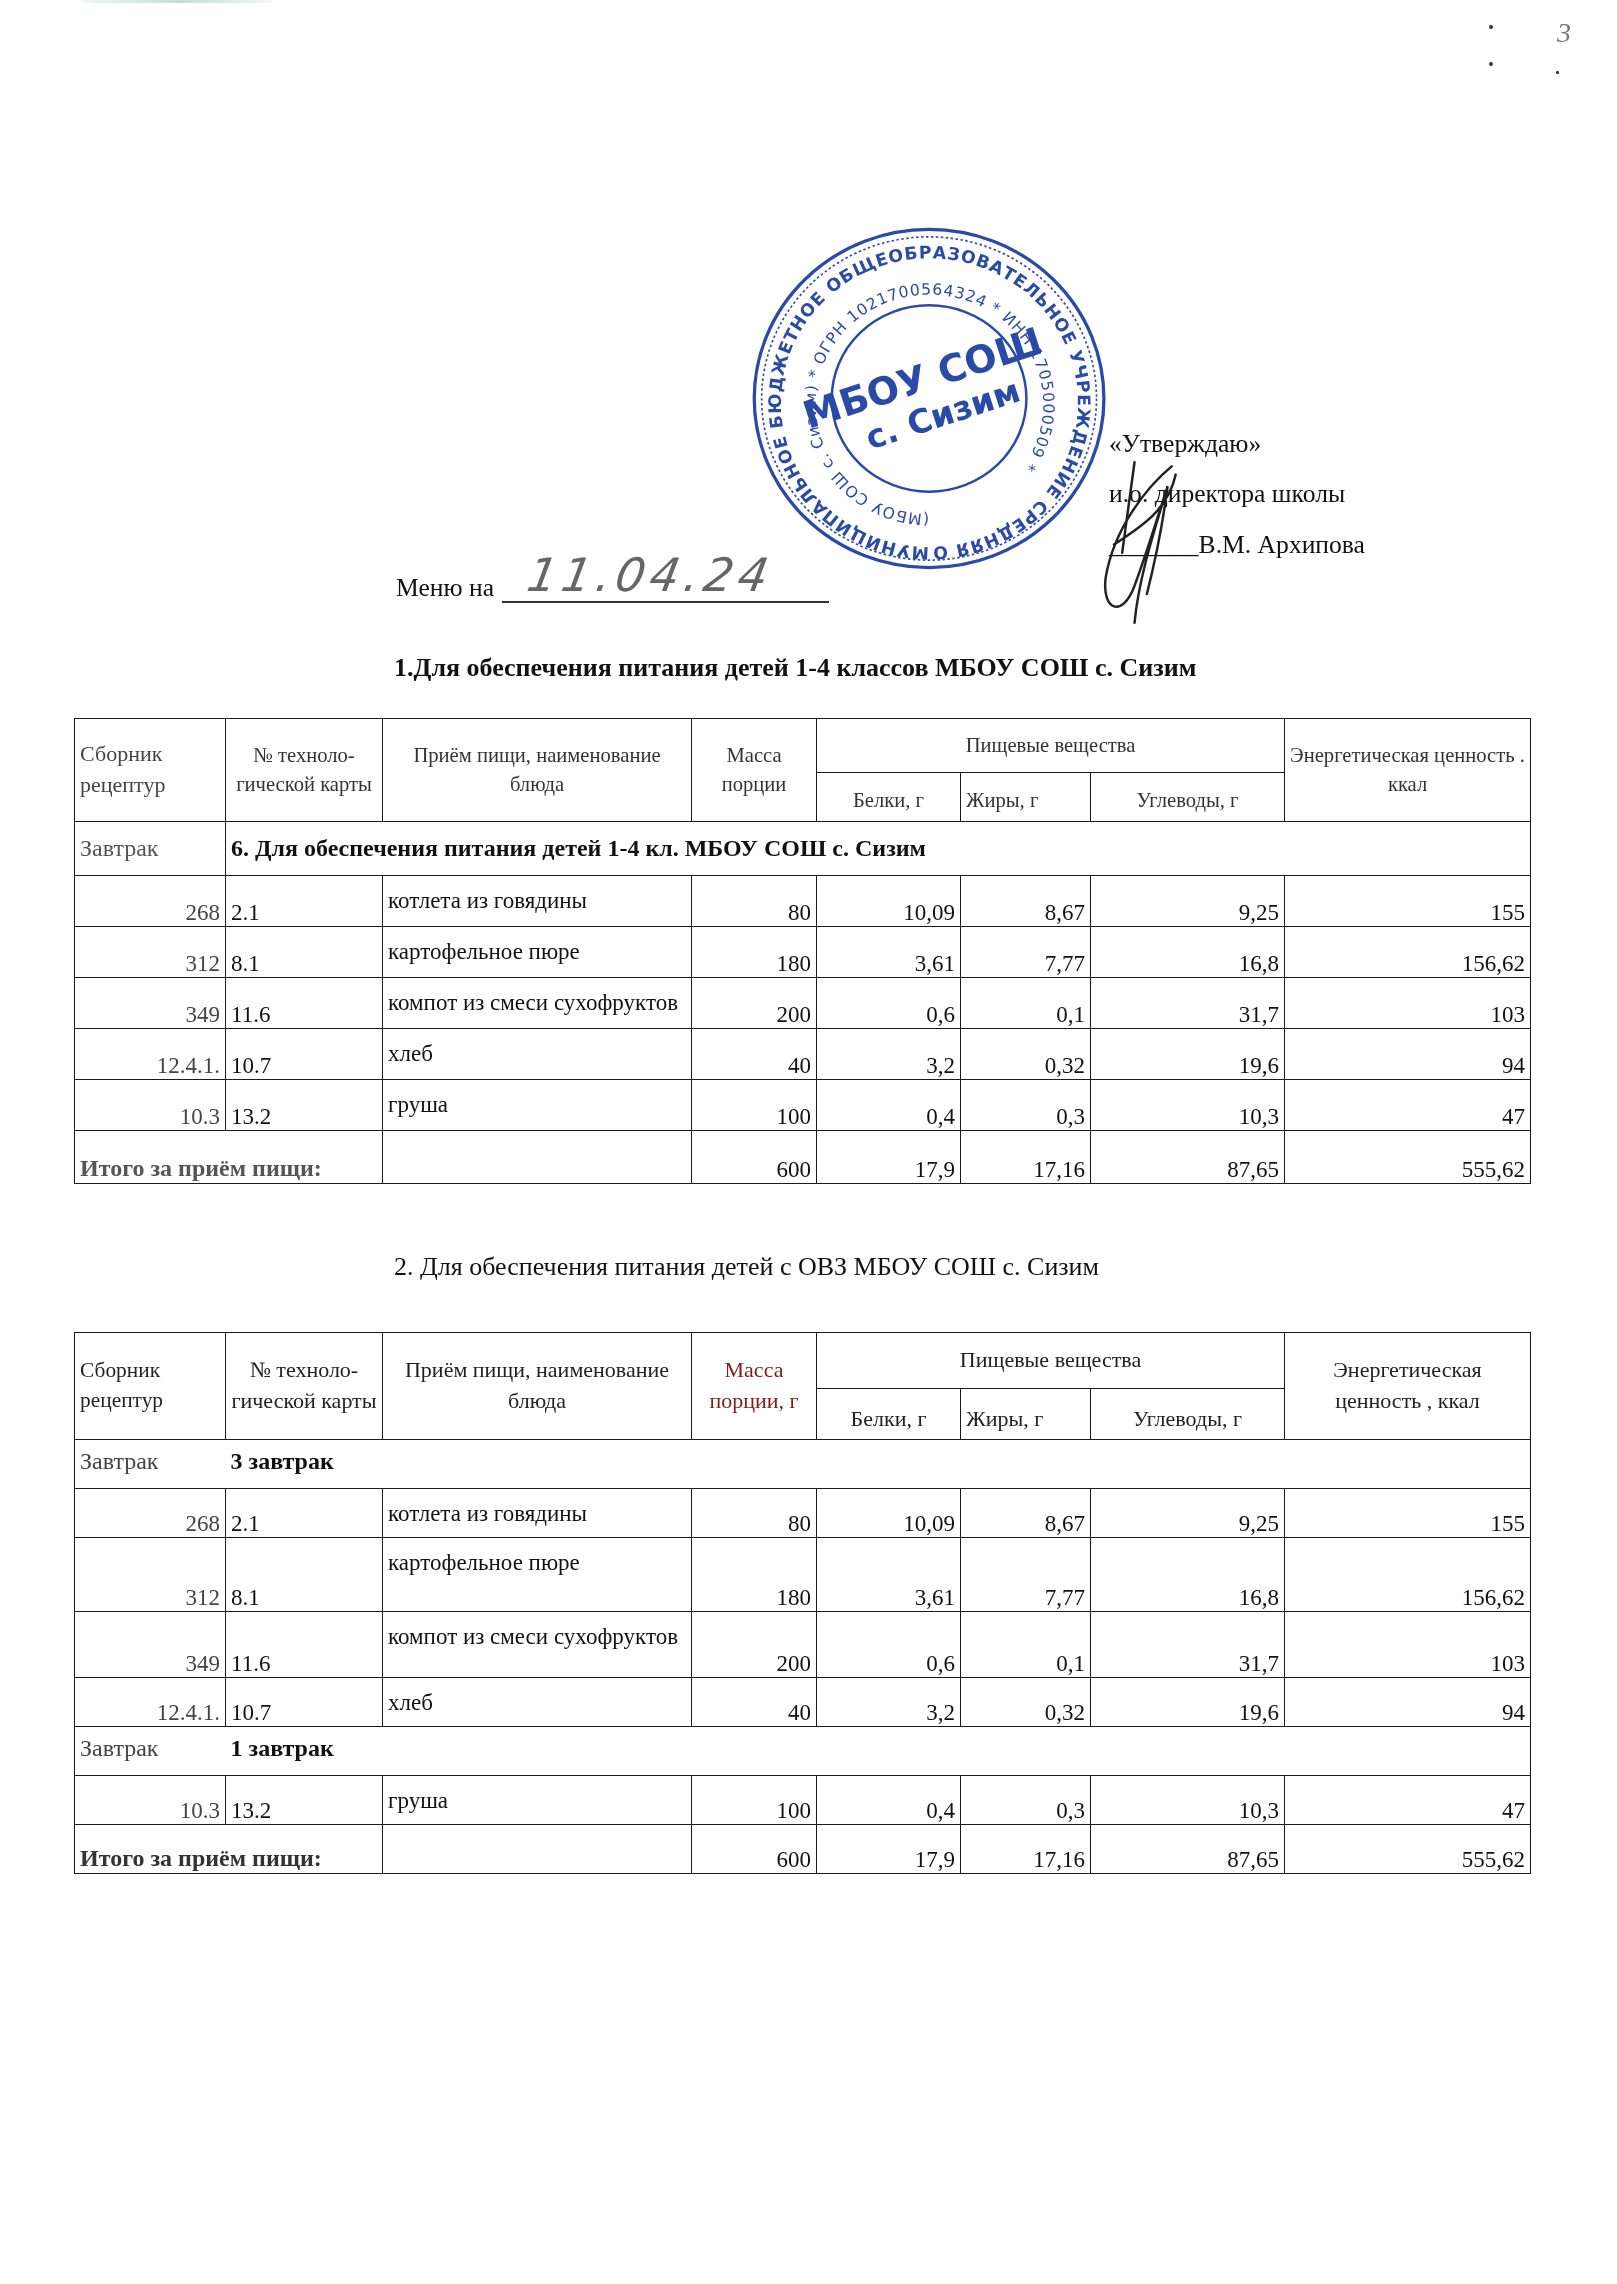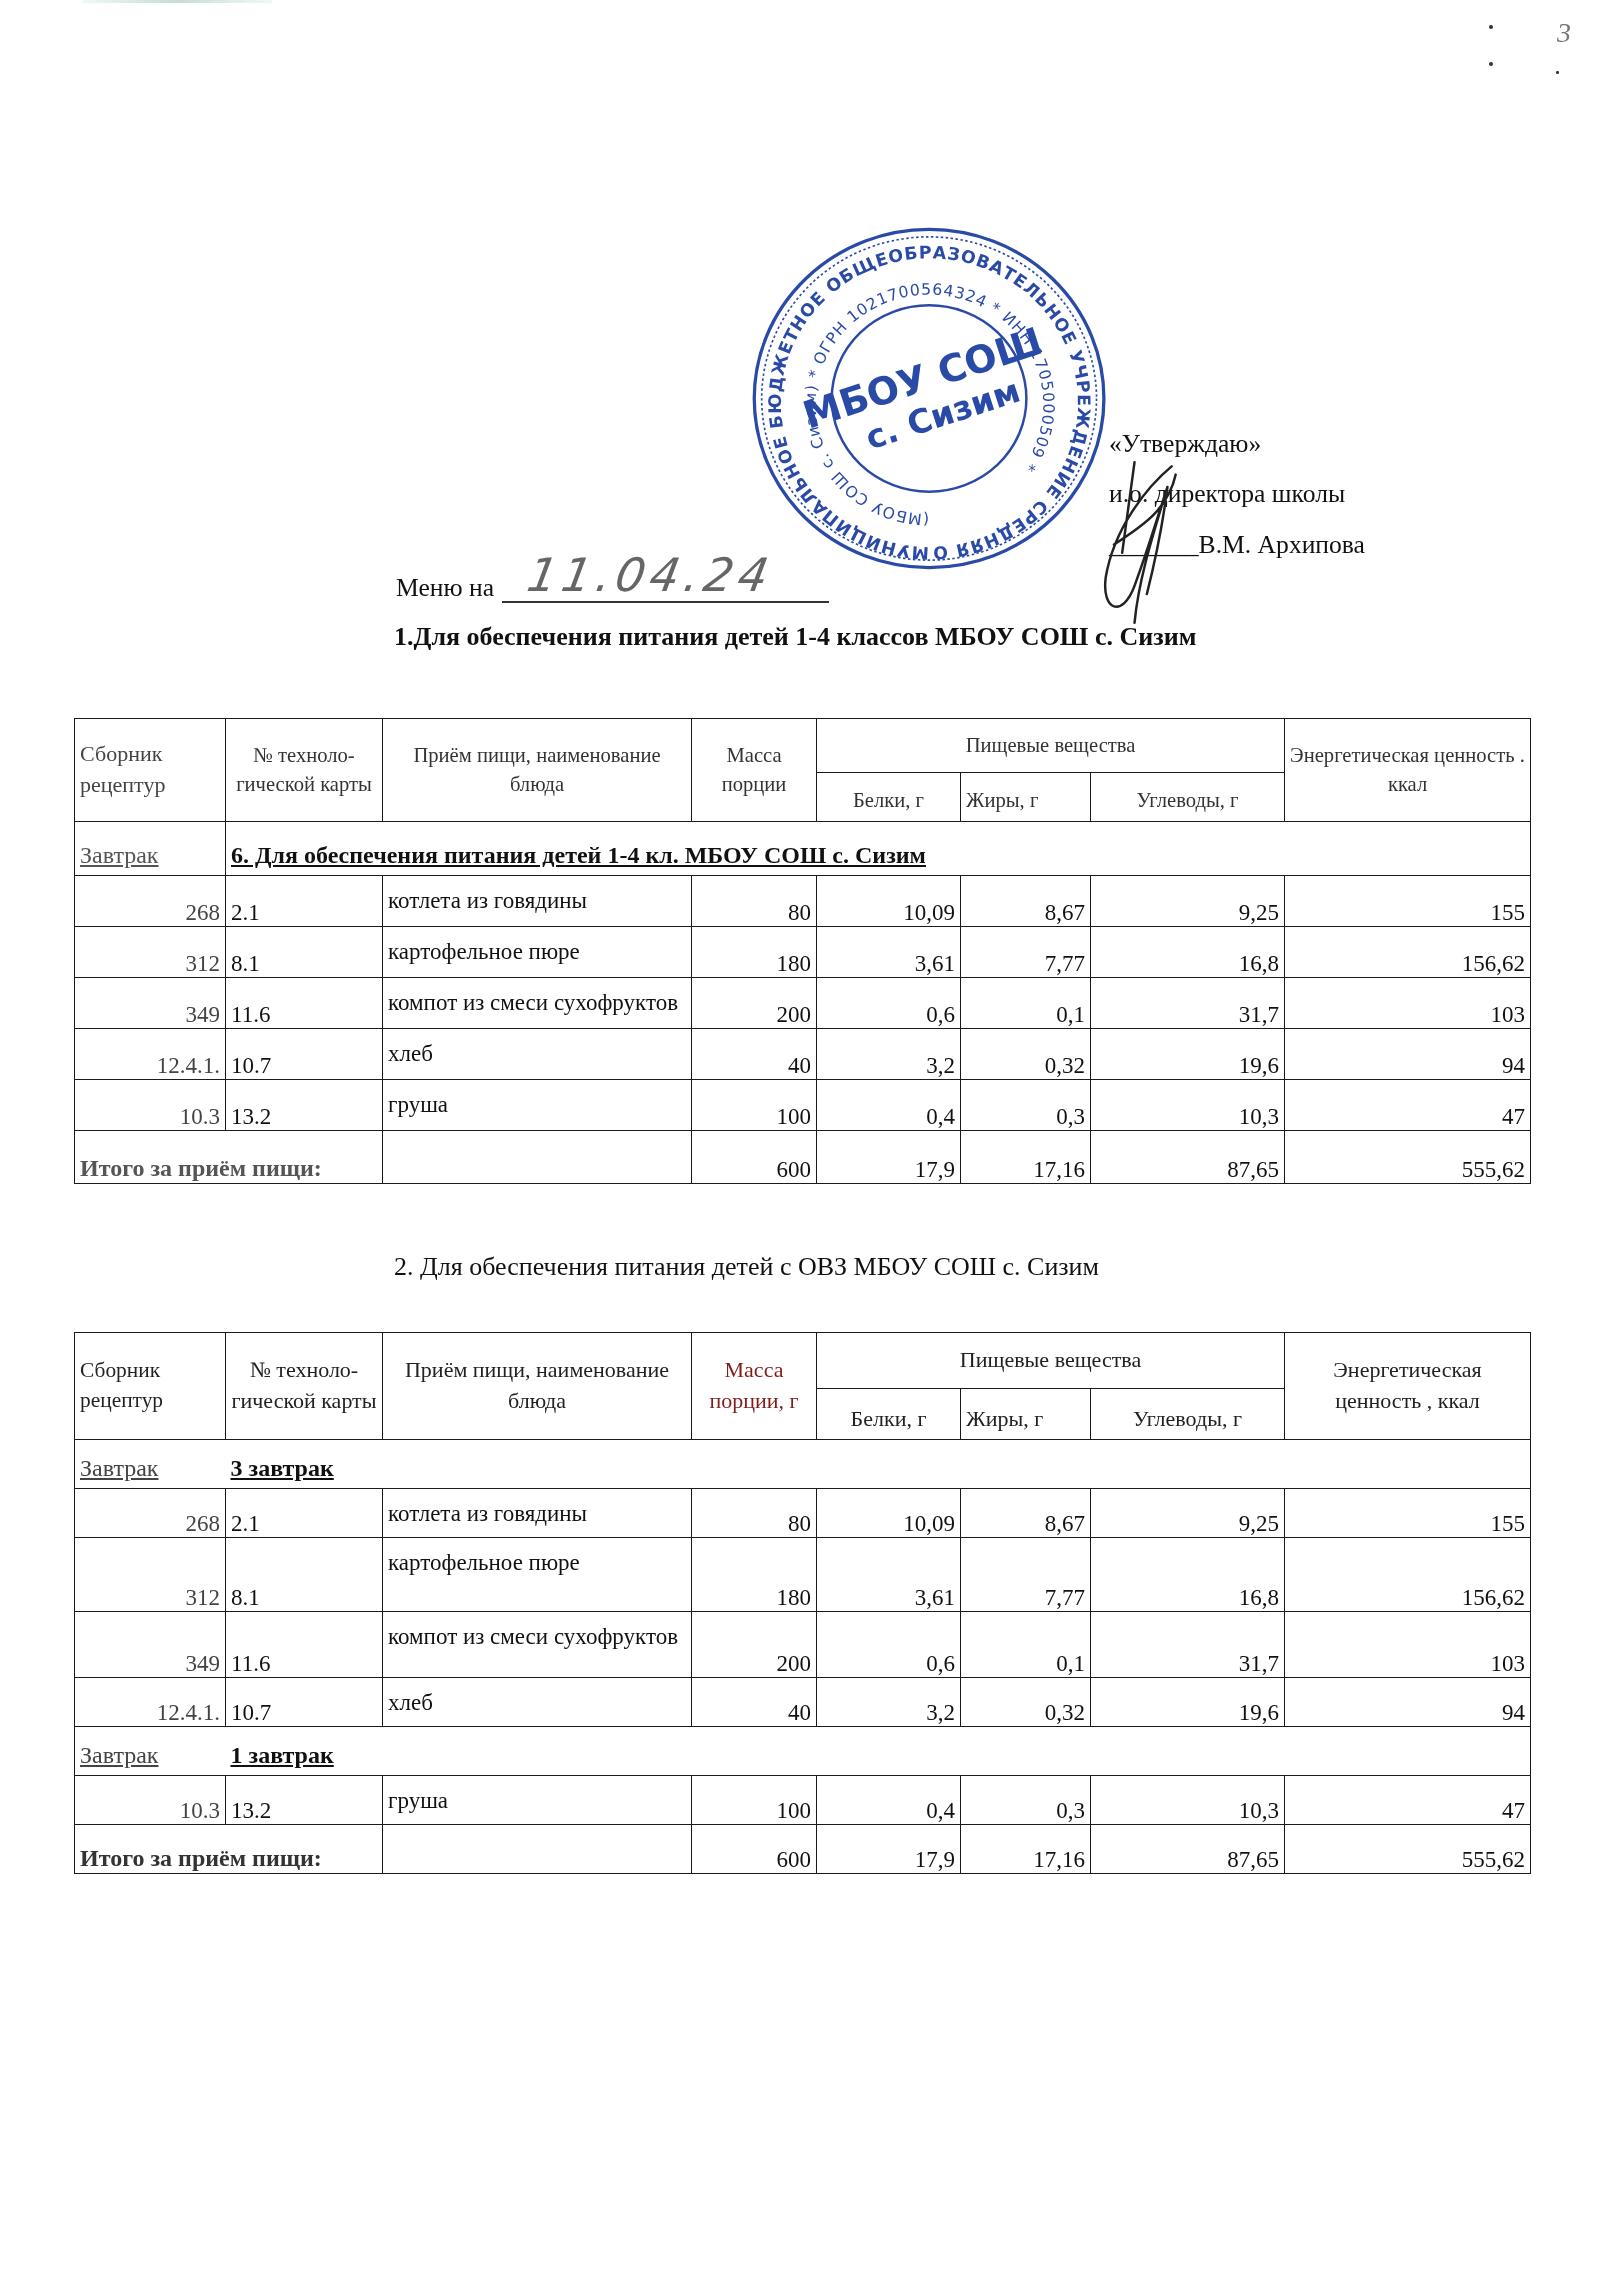--- a/index.html
+++ b/index.html
@@ -33,21 +33,21 @@
 
   
   .tbl { position:absolute; left:74px; width:1456px; border-collapse:collapse; table-layout:fixed; }
   .tbl td { border:1.6px solid #1a1a1a; padding:0 5px; font-size:23px; vertical-align:bottom;
             overflow:hidden; white-space:nowrap; line-height:1.15; }
   .tbl td.num { text-align:right; }
   .tbl td.txt { text-align:left; vertical-align:top; padding-top:11.5px; white-space:normal; }
   .tbl td.hdr { text-align:center; vertical-align:middle; font-size:20.6px; color:#333; white-space:normal; line-height:1.4; }
   .tbl td.hdr-left { text-align:left; vertical-align:middle; font-size:22px; color:#444; white-space:normal; line-height:1.4; }
   .tbl td.sub { font-size:20.6px; color:#333; vertical-align:bottom; padding-bottom:8.2px; }
-  .tbl td.sect { font-size:24px; vertical-align:bottom; padding-bottom:5px;text-decoration:underline; }
+  .tbl td.sect { font-size:24px; vertical-align:bottom; padding-bottom:12px; }
   .tbl td.faded { color:#888; }
   .tbl td.total-lbl { font-size:24px; font-weight:bold; color:#555; vertical-align:bottom; }
   .tbl td.noleft { border-left:none; }
   .tbl td.noright { border-right:none; }
 </style>
 </head>
 <body>
 
 <div class="scan-mark"></div>
 <div class="page-num">3</div>
@@ -83,21 +83,21 @@
   <path d="M55,10 L40,120 M100,15 C70,40 30,90 20,150 C15,190 40,200 55,160 C70,120 85,70 95,40 C80,90 60,150 55,205
            M95,40 C90,80 80,130 70,170 M30,110 C60,90 95,70 105,25" fill="none" stroke="#222" stroke-width="3" stroke-linecap="round"></path>
 </svg>
 
 <div class="menu-line">
   <span>Меню на</span>
   <span class="date-val">11.04.24</span>
   <span class="underline"></span>
 </div>
 
-<div class="section-title" style="left:394px;top:622px;">1.Для обеспечения питания детей 1-4 классов МБОУ СОШ с. Сизим</div>
+<div class="section-title" style="left:394px;top:653px;">1.Для обеспечения питания детей 1-4 классов МБОУ СОШ с. Сизим</div>
 
 <table class="tbl" style="top:718px;">
   <colgroup>
     <col style="width:151px">
       <col style="width:157px">
       <col style="width:309px">
       <col style="width:125px">
     <col style="width:144px">
       <col style="width:130px">
       <col style="width:194px">

